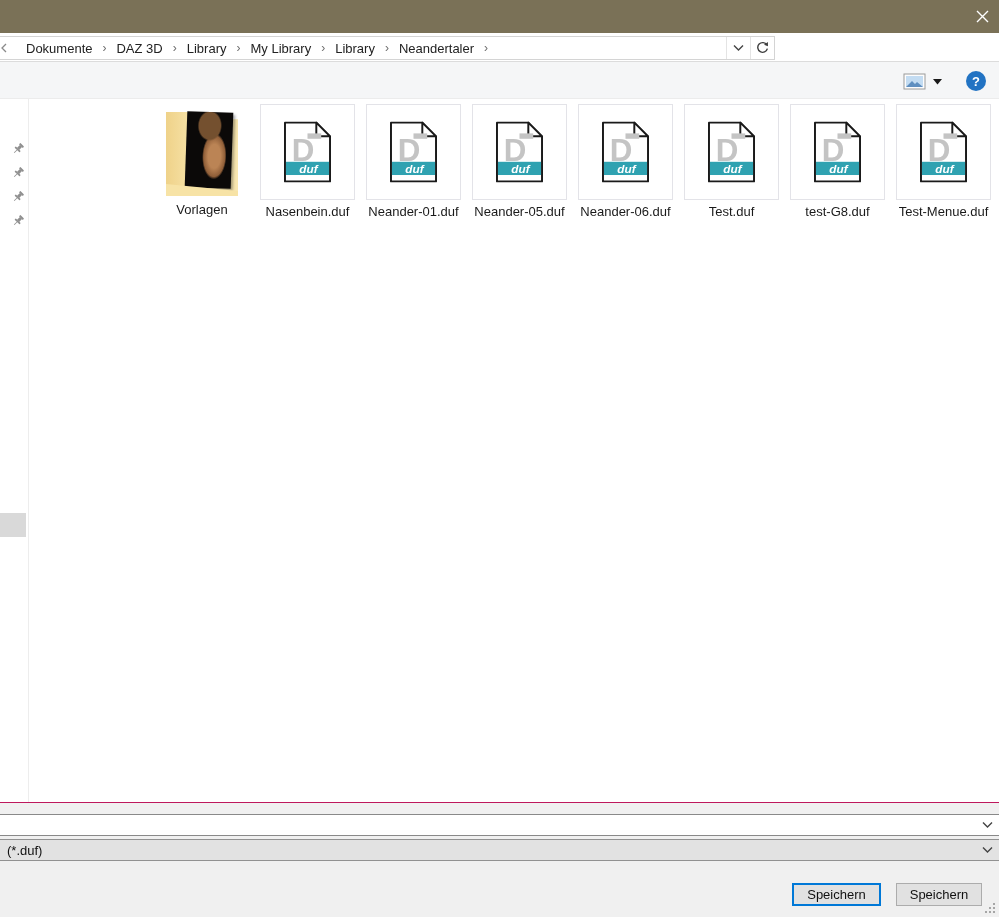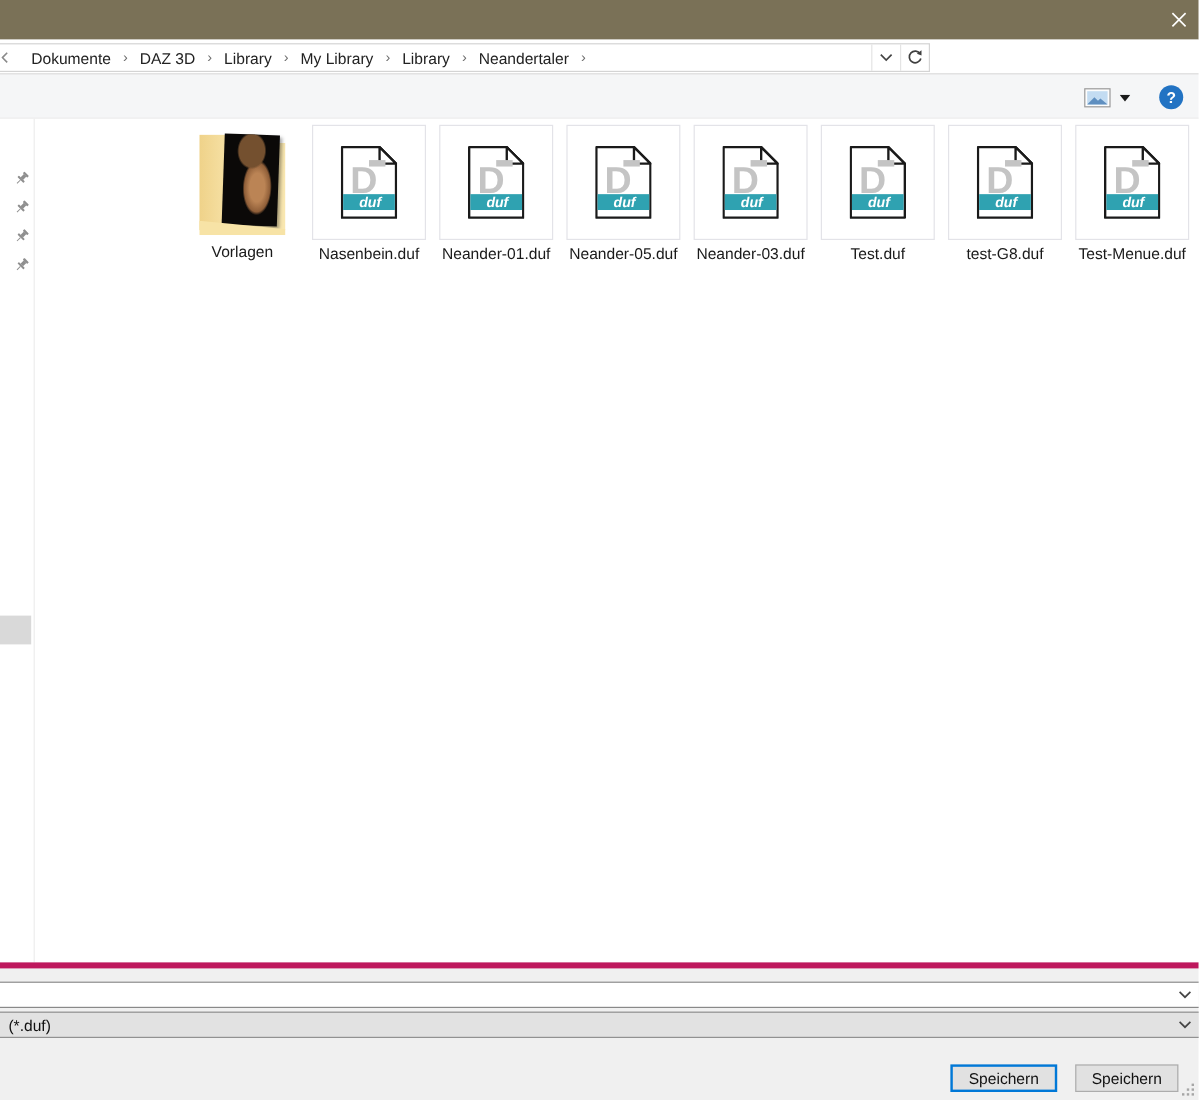--- a/index.html
+++ b/index.html
@@ -60,21 +60,21 @@
       #0b0908; }
   .f-front { position:absolute; left:6px; bottom:2px; width:72px; height:16px; background:#f7d77f; clip-path:polygon(0 0,100% 58%,100% 100%,0 100%); }
   .f-front.pale { background:#f7e3a6; height:12px; }
 
   
   #files-row { position:absolute; left:260px; top:5px; display:flex; gap:11px; }
   .file-item { width:95px; cursor:pointer; }
   .file-box { width:95px; height:96px; border:1px solid #e3e3e8; background:#fff; display:flex; align-items:center; justify-content:center; }
 
   
-  #footer { position:absolute; left:0; top:802px; width:999px; height:115px; background:#f0f0f0; border-top:5px solid #be185d; }
+  #footer { position:absolute; left:0; top:802px; width:999px; height:115px; background:#f0f0f0; border-top:1px solid #be185d; }
   .combo { position:absolute; left:-2px; width:1003px; height:22px; display:flex; align-items:center; }
   #filename-combo { top:11px; background:#fff; border:1px solid #898989; }
   #filename-input { flex:1 1 auto; height:100%; border:none; outline:none; background:transparent; font-family:"Liberation Sans",sans-serif; font-size:13px; color:#111; padding:0 8px; }
   #filetype-combo { top:36px; background:#e2e2e2; border:1px solid #919191; cursor:pointer; }
   #filetype-value { flex:1 1 auto; font-size:13px; color:#111; padding:0 8px; }
   .combo-caret { flex:0 0 auto; width:26px; display:flex; justify-content:center; cursor:pointer; }
   .btn { position:absolute; top:80px; height:23px; font-family:"Liberation Sans",sans-serif; font-size:13px; color:#111; background:#e1e1e1; display:flex; align-items:center; justify-content:center; cursor:pointer;text-align:center; }
   #save-btn { left:792px; width:89px; border:2px solid var(--accent,#0078d7); }
   #cancel-btn { left:896px; width:86px; border:1px solid #acacac; }
   #resize-grip { position:absolute; right:3px; bottom:3px; cursor:nwse-resize; }
@@ -240,21 +240,21 @@
         <div class="file-box">
           <svg width="47" height="62" viewBox="0 0 48 62">
             <path d="M1 1 H33 L47 15 V61 H1 Z" fill="#ffffff" stroke="#1a1a1a" stroke-width="2" stroke-linejoin="round"></path>
             <path d="M33 1 V15 H47 Z" fill="#ffffff" stroke="#1a1a1a" stroke-width="2" stroke-linejoin="round"></path>
             <text class="d-letter" x="8" y="40" font-size="32" font-weight="bold" fill="#c4c4c4" font-family="Liberation Sans, sans-serif">D</text>
             <rect x="24" y="12" width="14" height="5.5" fill="#c4c4c4"></rect>
             <rect x="2" y="41" width="44" height="13.5" fill="var(--duf-teal,#2fa2b1)"></rect>
             <text class="duf-badge" x="25" y="52" font-size="12" font-style="italic" font-weight="bold" text-anchor="middle" fill="#ffffff" font-family="Liberation Sans, sans-serif">duf</text>
           </svg>
         </div>
-        <div class="item-label">Neander-03.duf</div>
+        <div class="item-label">Neander-06.duf</div>
       </div>
 
       <div class="file-item">
         <div class="file-box">
           <svg width="47" height="62" viewBox="0 0 48 62">
             <path d="M1 1 H33 L47 15 V61 H1 Z" fill="#ffffff" stroke="#1a1a1a" stroke-width="2" stroke-linejoin="round"></path>
             <path d="M33 1 V15 H47 Z" fill="#ffffff" stroke="#1a1a1a" stroke-width="2" stroke-linejoin="round"></path>
             <text class="d-letter" x="8" y="40" font-size="32" font-weight="bold" fill="#c4c4c4" font-family="Liberation Sans, sans-serif">D</text>
             <rect x="24" y="12" width="14" height="5.5" fill="#c4c4c4"></rect>
             <rect x="2" y="41" width="44" height="13.5" fill="var(--duf-teal,#2fa2b1)"></rect>

